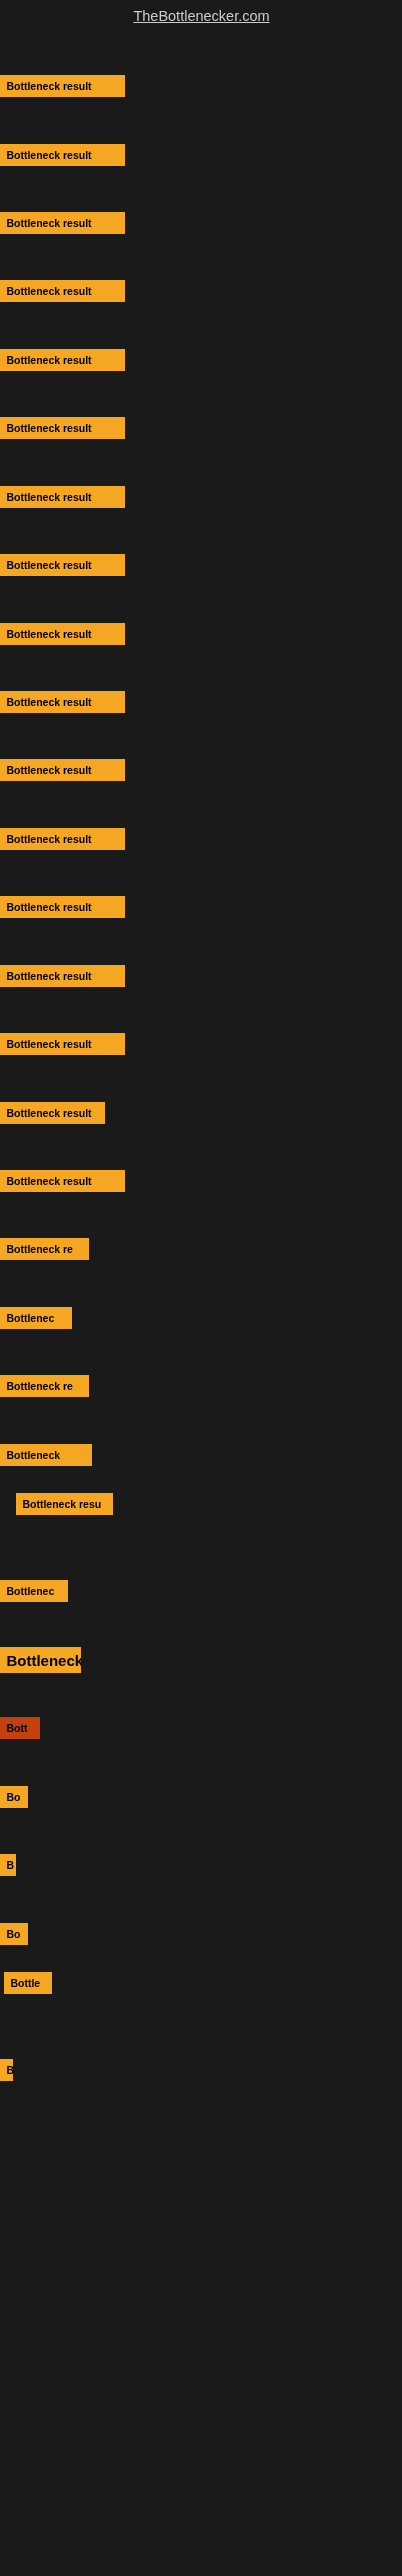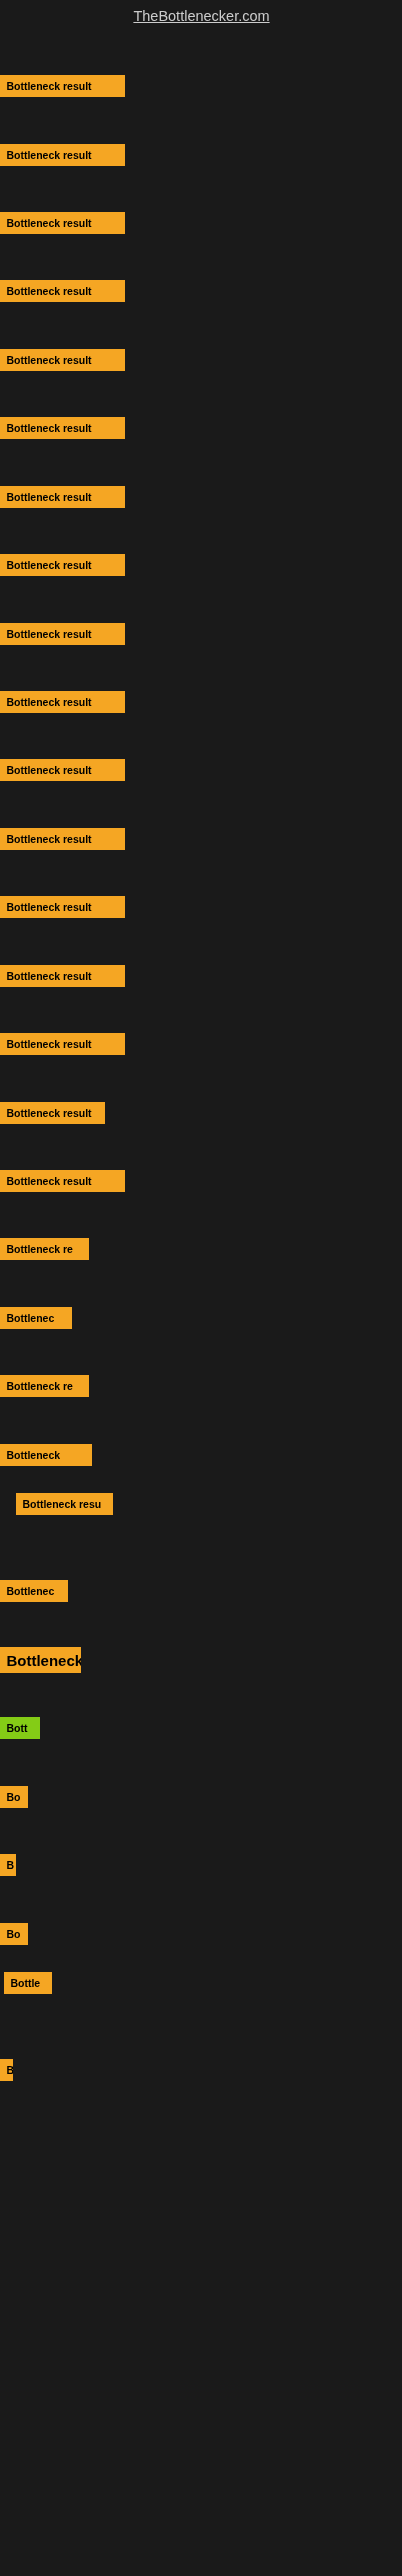--- a/index.html
+++ b/index.html
@@ -95,21 +95,21 @@
     <div style="position: absolute; top: 1457px; left: 0px; width: 352px; height: 60px; display: flex; align-items: flex-start; margin-left: 16px;">
       <div style="background-color: rgb(245, 166, 35); color: rgb(0, 0, 0); font-size: 10.5px; font-weight: bold; padding: 4.8px 6.4px; width: 97px; overflow: hidden; white-space: nowrap; display: block;">Bottleneck resu</div>
     </div>
     <div style="position: absolute; top: 1525px; left: 0px; width: 403px; height: 60px; display: flex; align-items: center;">
       <div style="background-color: rgb(245, 166, 35); color: rgb(0, 0, 0); font-size: 10.5px; font-weight: bold; padding: 4.8px 6.4px; width: 68px; overflow: hidden; white-space: nowrap; display: block;">Bottlenec</div>
     </div>
     <div style="position: absolute; top: 1594px; left: 0px; width: 403px; height: 60px; display: flex; align-items: center;">
       <div style="background-color: rgb(245, 166, 35); color: rgb(0, 0, 0); font-size: 15px; font-weight: bold; padding: 4.8px 6.4px; width: 81px; overflow: hidden; white-space: nowrap; display: block;">Bottleneck r</div>
     </div>
     <div style="position: absolute; top: 1662px; left: 0px; width: 403px; height: 60px; display: flex; align-items: center;">
-      <div style="background-color: #84cc16; color: rgb(0, 0, 0); font-size: 10.5px; font-weight: bold; padding: 4.8px 6.4px; width: 40px; overflow: hidden; white-space: nowrap; display: block;">Bott</div>
+      <div style="background-color: #c2410c; color: rgb(0, 0, 0); font-size: 10.5px; font-weight: bold; padding: 4.8px 6.4px; width: 40px; overflow: hidden; white-space: nowrap; display: block;">Bott</div>
     </div>
     <div style="position: absolute; top: 1731px; left: 0px; width: 403px; height: 60px; display: flex; align-items: center;">
       <div style="background-color: rgb(245, 166, 35); color: rgb(0, 0, 0); font-size: 10.5px; font-weight: bold; padding: 4.8px 6.4px; width: 28px; overflow: hidden; white-space: nowrap; display: block;">Bo</div>
     </div>
     <div style="position: absolute; top: 1799px; left: 0px; width: 403px; height: 60px; display: flex; align-items: center;">
       <div style="background-color: rgb(245, 166, 35); color: rgb(0, 0, 0); font-size: 10.5px; font-weight: bold; padding: 4.8px 6.4px; width: 16px; overflow: hidden; white-space: nowrap; display: block;">B</div>
     </div>
     <div style="position: absolute; top: 1868px; left: 0px; width: 403px; height: 60px; display: flex; align-items: center;">
       <div style="background-color: rgb(245, 166, 35); color: rgb(0, 0, 0); font-size: 10.5px; font-weight: bold; padding: 4.8px 6.4px; width: 28px; overflow: hidden; white-space: nowrap; display: block;">Bo</div>
     </div>

